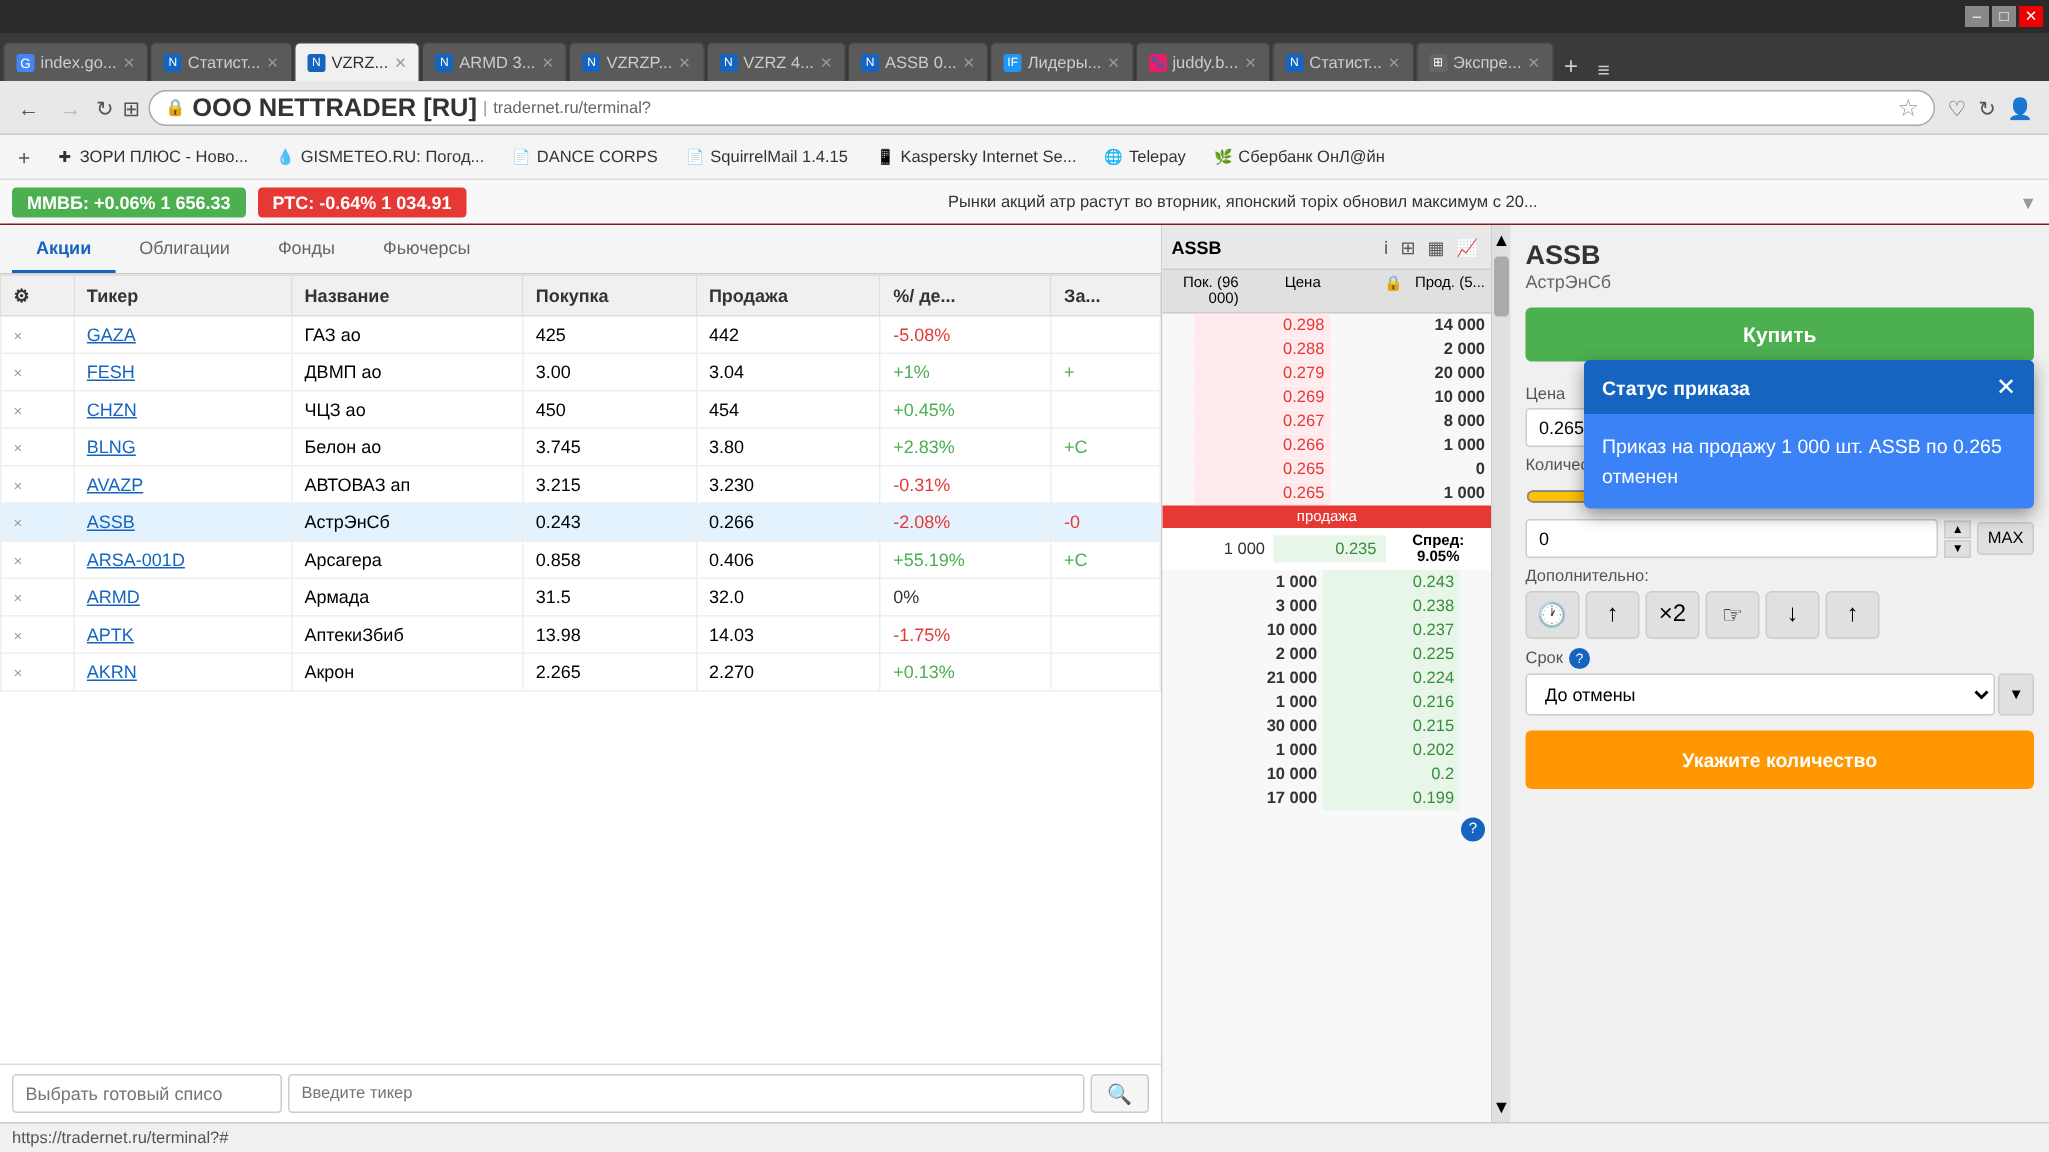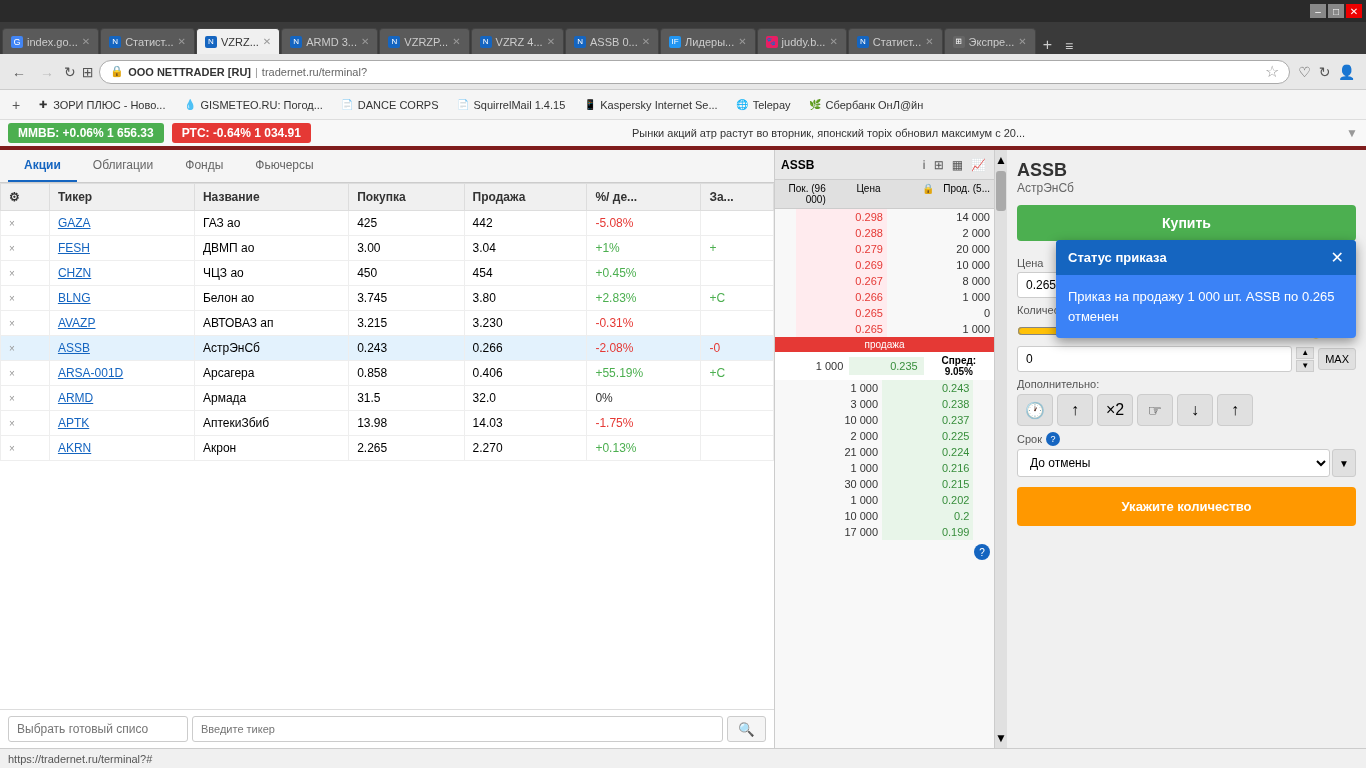--- a/index.html
+++ b/index.html
@@ -25,37 +25,37 @@
     .tab-menu { background: none; border: none; color: #ccc; font-size: 14px; padding: 0 6px; cursor: pointer; }
 
     
     .address-bar { background: #e8e8e8; height: 36px; display: flex; align-items: center; padding: 0 8px; gap: 6px; border-bottom: 1px solid #ccc; }
     .nav-btn { background: none; border: none; font-size: 14px; cursor: pointer; color: #555; padding: 4px; }
     .nav-btn:disabled { color: #bbb; }
     .reload-btn { background: none; border: none; font-size: 14px; cursor: pointer; color: #555; }
     .apps-btn { background: none; border: none; cursor: pointer; color: #555; font-size: 14px; }
     .url-bar { flex: 1; height: 24px; border: 1px solid #aaa; border-radius: 12px; padding: 0 10px; font-size: 12px; background: white; display: flex; align-items: center; gap: 4px; }
     .url-lock { color: green; font-size: 11px; }
-    .url-site { color: #333; font-weight: bold; font-size: 11px; }
+    .url-site { color: #333; font-weight: bold; font-size: 17px; }
     .url-path { color: #666; font-size: 11px; }
     .bookmark-btn { color: #999; font-size: 16px; }
     .address-right { display: flex; gap: 4px; align-items: center; }
     .addr-icon-btn { background: none; border: none; font-size: 14px; color: #555; cursor: pointer; padding: 2px; }
 
     
     .bookmarks-bar { background: #f5f5f5; height: 30px; display: flex; align-items: center; padding: 0 8px; gap: 6px; border-bottom: 1px solid #ddd; overflow: hidden; }
     .bm-item { display: flex; align-items: center; gap: 3px; padding: 2px 6px; border-radius: 3px; cursor: pointer; font-size: 11px; color: #333; white-space: nowrap; }
     .bm-icon { width: 14px; height: 14px; display: flex; align-items: center; justify-content: center; font-size: 10px; }
     .bm-add { background: none; border: none; font-size: 14px; color: #555; cursor: pointer; padding: 2px 4px; }
 
     
     .main-content { flex: 1; background: #e8eaf0; overflow: hidden; position: relative; }
 
     
-    .ticker-bar { background: #f8f8f8; height: 30px; display: flex; align-items: center; padding: 0 8px; gap: 8px; border-bottom: 4px solid #7f1d1d; }
+    .ticker-bar { background: #f8f8f8; height: 30px; display: flex; align-items: center; padding: 0 8px; gap: 8px; border-bottom: 1px solid #7f1d1d; }
     .ticker-item { padding: 3px 10px; border-radius: 3px; font-size: 12px; font-weight: bold; color: white; }
     .ticker-green { background: #4caf50; }
     .ticker-red { background: #e53935; }
     .ticker-news { flex: 1; font-size: 11px; color: #333; overflow: hidden; text-overflow: ellipsis; white-space: nowrap; text-align: center; }
     .ticker-scroll { color: #999; }
 
     
     .trading-platform { display: flex; height: calc(100% - 30px); }
 
     
@@ -84,21 +84,21 @@
     .search-input { flex: 1; padding: 5px 8px; border: 1px solid #ccc; border-radius: 3px; font-size: 11px; }
     .search-btn { background: #f5f5f5; border: 1px solid #ccc; border-radius: 3px; padding: 4px 10px; cursor: pointer; }
 
     
     .orderbook-panel { width: 220px; background: #f8f8f8; border-right: 1px solid #ccc; display: flex; flex-direction: column; }
     .orderbook-header { display: flex; align-items: center; padding: 4px 6px; background: #e8e8e8; border-bottom: 1px solid #ccc; gap: 4px; }
     .orderbook-title { font-weight: bold; font-size: 12px; flex: 1; }
     .ob-icon-btn { background: none; border: none; font-size: 12px; cursor: pointer; color: #555; padding: 2px; }
     .ob-table { width: 100%; font-size: 11px; border-collapse: collapse; }
     .ob-table td { padding: 2px 4px; text-align: right; border: none; }
-    .ob-table .qty { text-align: right; color: #333; }
+    .ob-table .qty { text-align: right; color: #333; font-weight: bold; }
     .ob-table .price-sell { color: #e53935; background: #ffebee; }
     .ob-table .price-buy { color: #388e3c; background: #e8f5e9; }
     .ob-sell-label { background: #e53935; color: white; font-size: 10px; padding: 2px 4px; text-align: center; }
     .ob-header-row { display: flex; background: #e0e0e0; font-size: 10px; border-bottom: 1px solid #ccc; }
     .ob-header-row div { flex: 1; padding: 3px 4px; text-align: right; }
     .ob-help { text-align: right; padding: 4px; }
 
     
     .order-panel { flex: 1; background: #f0f0f0; display: flex; flex-direction: column; padding: 10px; min-width: 180px; }
     .order-ticker { font-size: 18px; font-weight: bold; color: #333; }

